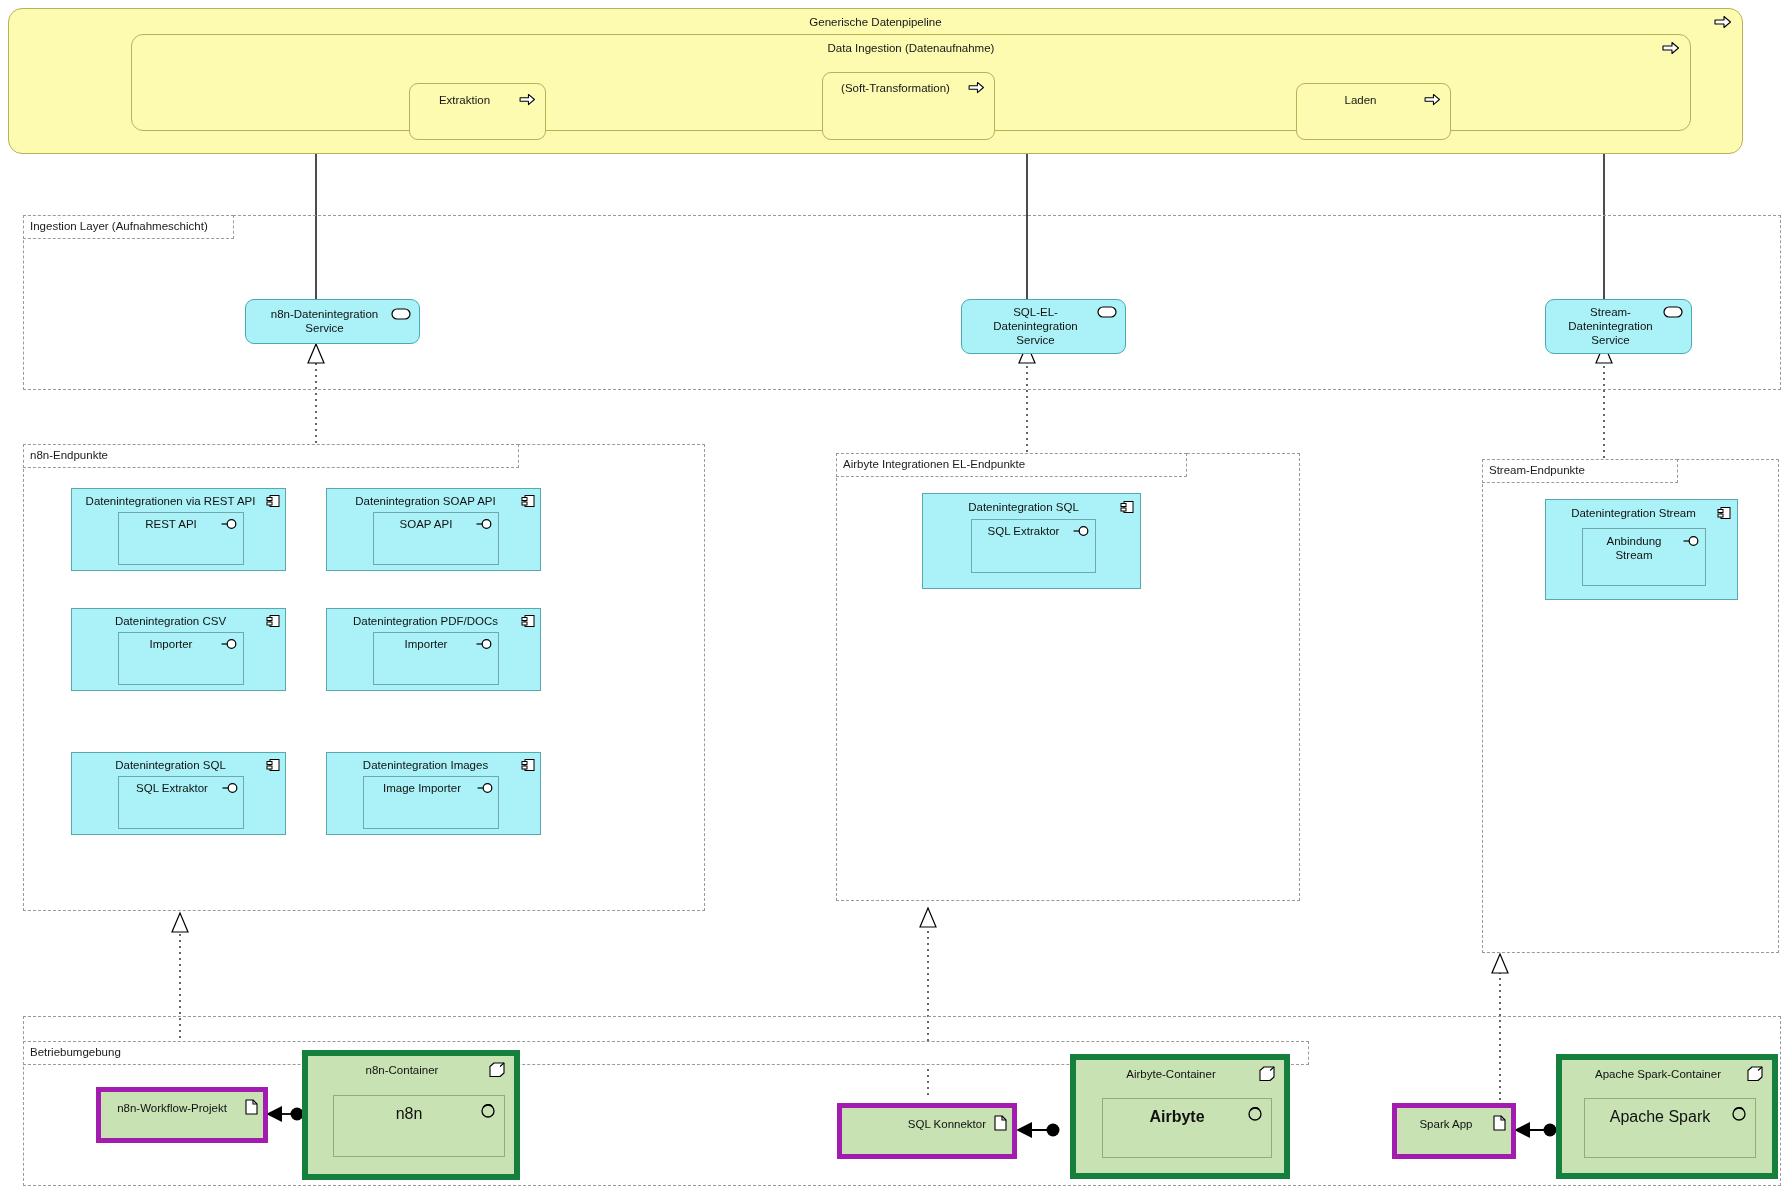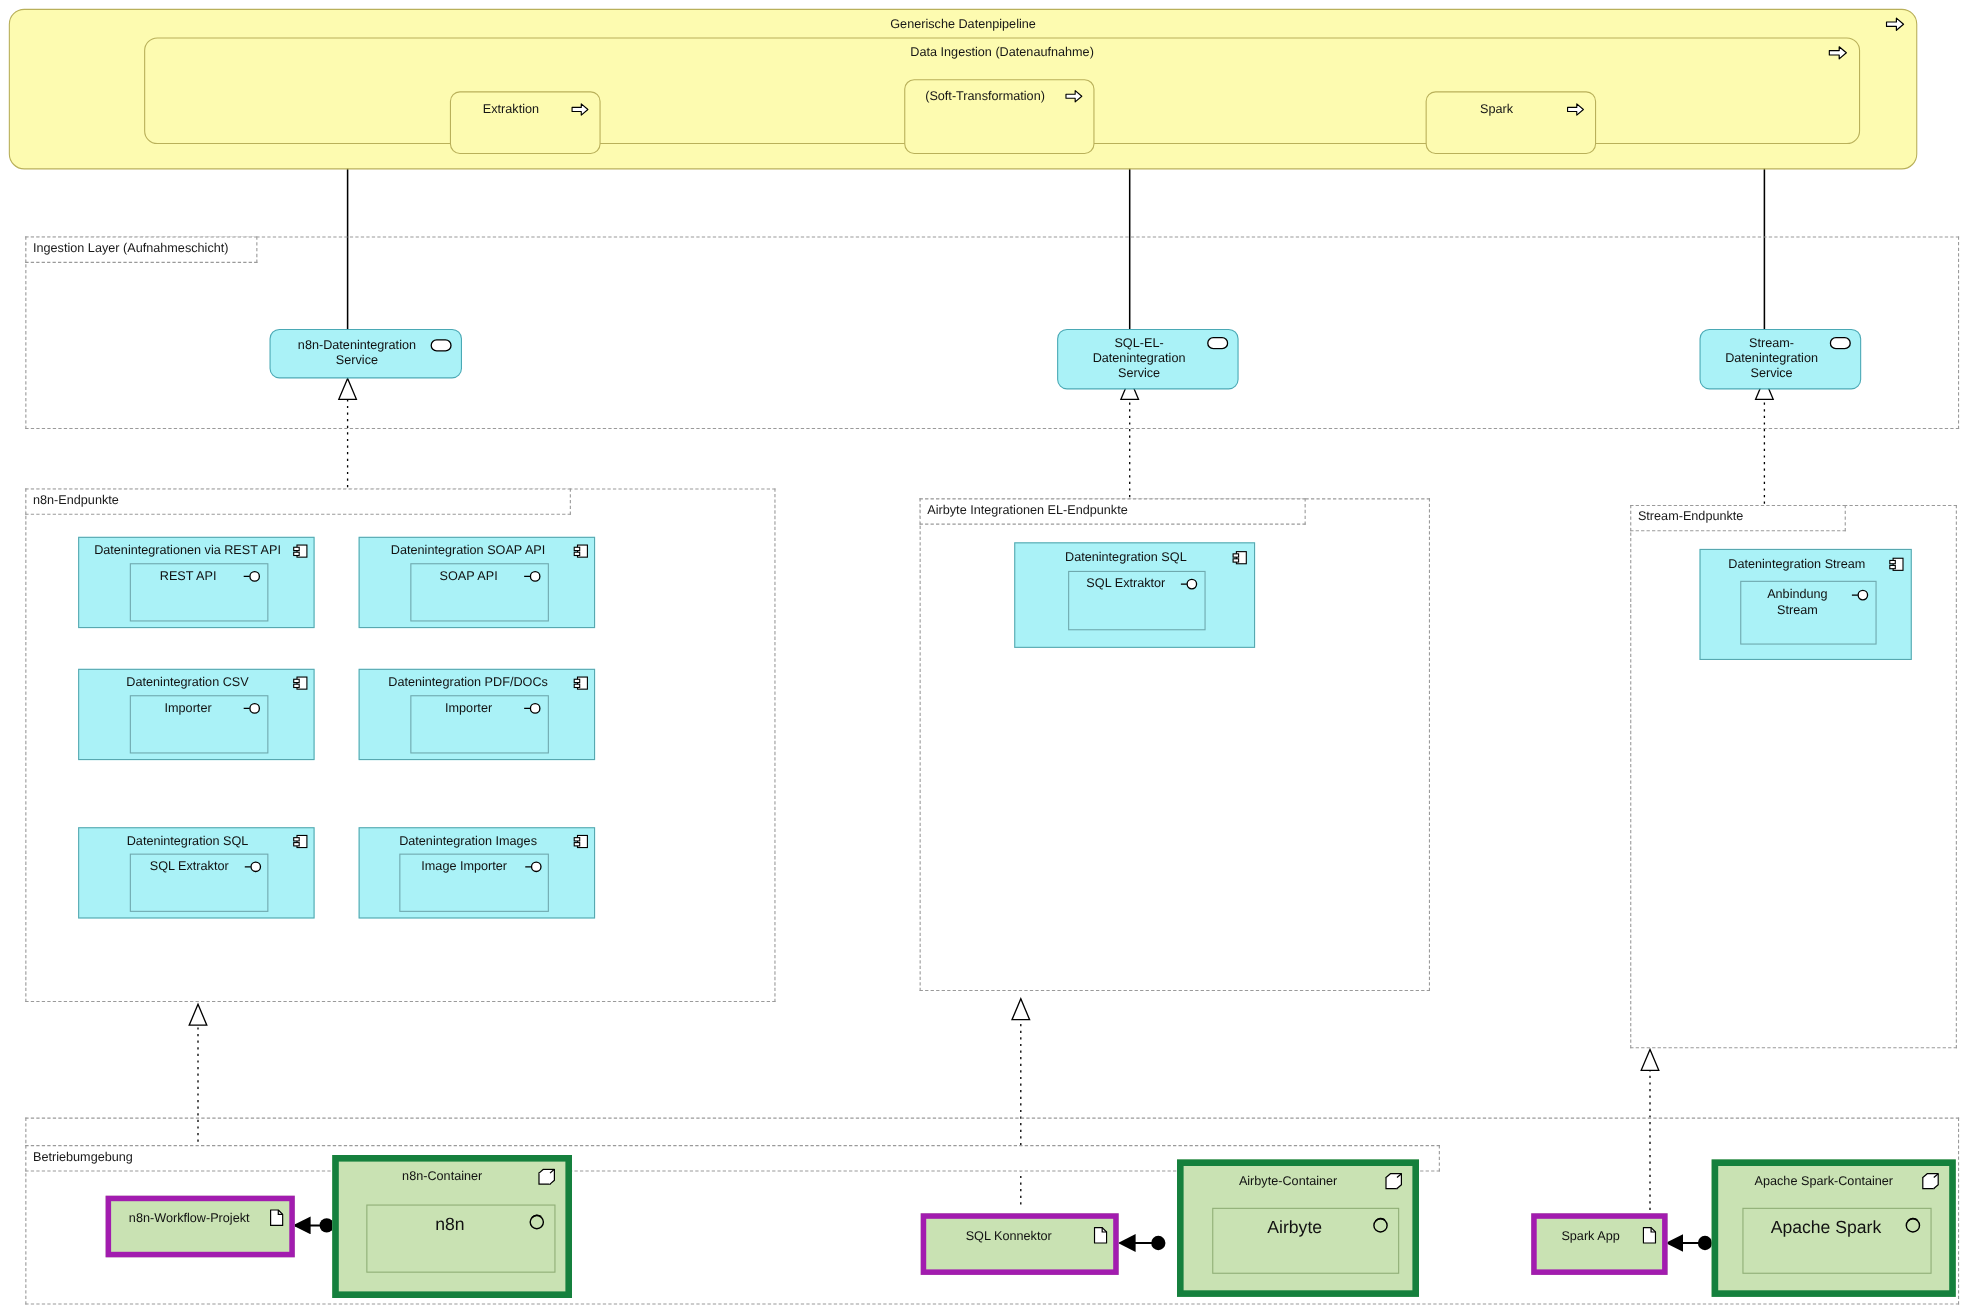--- a/index.html
+++ b/index.html
@@ -228,21 +228,21 @@
       </div>
 
       <div class="abs yellow-small" style="left:690px;top:37px;width:173px;height:68px;">
         <div class="box-title" style="top:8px;left:0;right:26px;">(Soft-Transformation)</div>
         <svg class="ico" style="right:9px;top:8px;width:17px;height:13px;" viewBox="0 0 18 14">
           <path d="M1,5 L10,5 L10,1.5 L16.5,7 L10,12.5 L10,9 L1,9 z" fill="#fff" stroke="#000" stroke-width="1.1" stroke-linejoin="round"></path>
         </svg>
       </div>
 
       <div class="abs yellow-small" style="left:1164px;top:48px;width:155px;height:57px;">
-        <div class="box-title" style="top:9px;left:0;right:26px;">Spark</div>
+        <div class="box-title" style="top:9px;left:0;right:26px;">Laden</div>
         <svg class="ico" style="right:9px;top:9px;width:17px;height:13px;" viewBox="0 0 18 14">
           <path d="M1,5 L10,5 L10,1.5 L16.5,7 L10,12.5 L10,9 L1,9 z" fill="#fff" stroke="#000" stroke-width="1.1" stroke-linejoin="round"></path>
         </svg>
       </div>
     </div>
   </div>
 
   <div class="abs pkg" style="left:23px;top:215px;width:1758px;height:175px;">
     <div class="pkg-tab" style="width:195px;">
       <span>Ingestion Layer (Aufnahmeschicht)</span>
@@ -453,30 +453,30 @@
   </div>
 
   <div class="abs node" style="left:1070px;top:1054px;width:220px;height:125px;">
     <div class="lbl" style="top:8px;">Airbyte-Container</div>
     <svg class="ico" style="right:9px;top:6px;width:16px;height:16px;" viewBox="0 0 16 16">
       <path d="M1,4.5 L11,4.5 L11,14.5 L1,14.5 z" fill="#fff" stroke="#000" stroke-width="1.1"></path>
       <path d="M1,4.5 L5,1 L15,1 L15,11 L11,14.5" fill="#fff" stroke="#000" stroke-width="1.1" stroke-linejoin="round"></path>
       <path d="M11,4.5 L15,1" fill="none" stroke="#000" stroke-width="1.1"></path>
     </svg>
     <div class="node-inner" style="left:26px;top:38px;width:168px;height:58px;">
-      <div class="ilbl" style="top:8px;">Airbyte</div>
+      <div class="ilbl" style="top:8px;font-weight:bold;">Airbyte</div>
       <svg class="ico" style="right:8px;top:7px;width:16px;height:16px;" viewBox="0 0 16 16">
         <circle cx="8" cy="8" r="6" fill="none" stroke="#000" stroke-width="1.3"></circle>
         <path d="M3.5,4 A6,6 0 0,1 12,3" fill="none" stroke="#000" stroke-width="1.3"></path>
       </svg>
     </div>
   </div>
 
   <div class="abs artifact" style="left:837px;top:1103px;width:180px;height:56px;">
-    <div class="lbl" style="top:10px;">SQL Konnektor</div>
+    <div class="lbl" style="top:10px;text-align:right;">SQL Konnektor</div>
     <svg class="ico" style="right:5px;top:7px;width:13px;height:16px;" viewBox="0 0 13 16">
       <path d="M1,1 L8,1 L12,5 L12,15 L1,15 z" fill="#fff" stroke="#000" stroke-width="1.1" stroke-linejoin="round"></path>
       <path d="M8,1 L8,5 L12,5" fill="none" stroke="#000" stroke-width="1.1"></path>
     </svg>
   </div>
 
   <div class="abs node" style="left:1556px;top:1054px;width:222px;height:125px;">
     <div class="lbl" style="top:8px;">Apache Spark-Container</div>
     <svg class="ico" style="right:9px;top:6px;width:16px;height:16px;" viewBox="0 0 16 16">
       <path d="M1,4.5 L11,4.5 L11,14.5 L1,14.5 z" fill="#fff" stroke="#000" stroke-width="1.1"></path>

